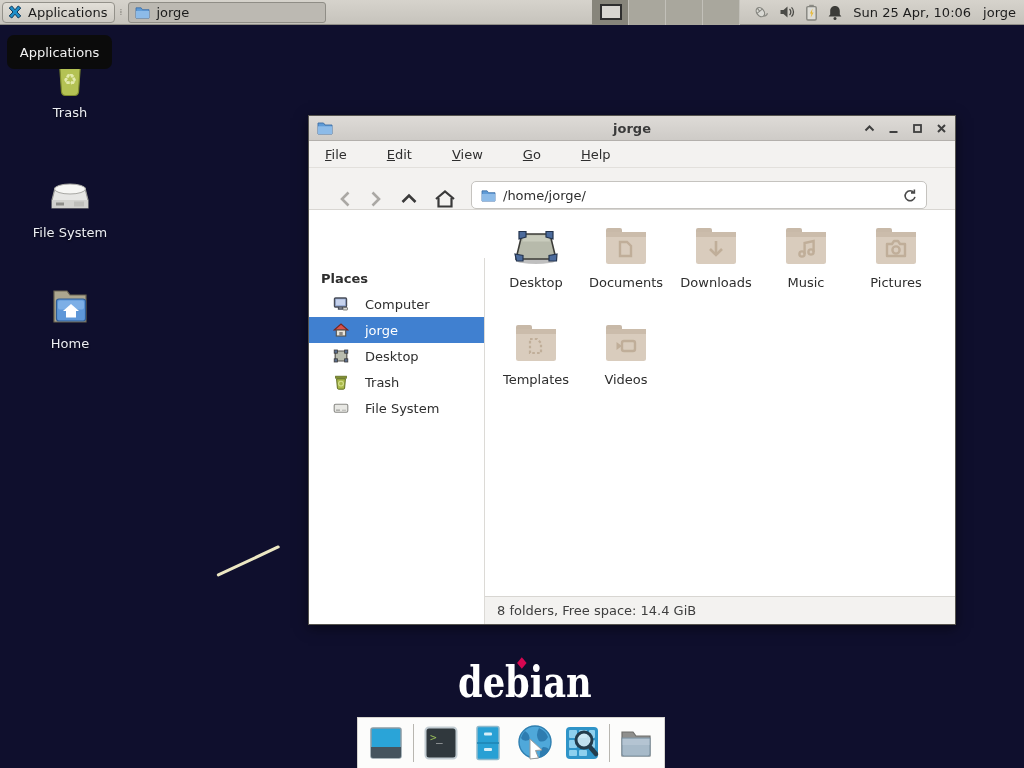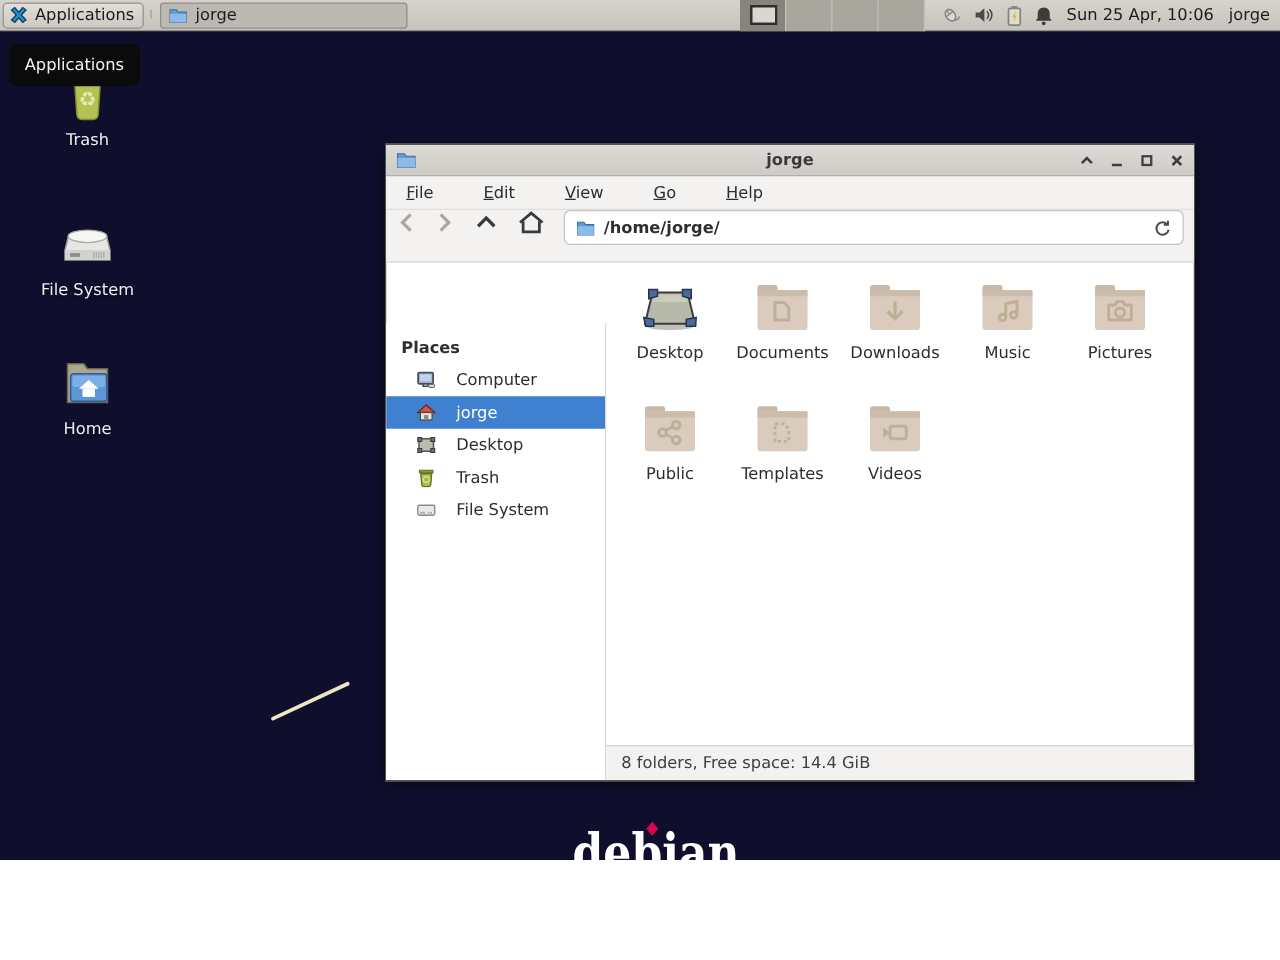--- a/index.html
+++ b/index.html
@@ -1,18 +1,18 @@
 <!DOCTYPE html>
 <html><head>
 <meta charset="utf-8">
 <style>
   * { margin:0; padding:0; box-sizing:border-box; }
   html,body { width:1024px; height:768px; }
   #screen {
-    position:relative; width:1024px; height:688px; overflow:hidden;
+    position:relative; width:1024px; height:768px; overflow:hidden;
     background:#0f0f2d;
     font-family:"DejaVu Sans", sans-serif; font-size:13px; color:#1c1c1c;
     -webkit-font-smoothing:antialiased;
   }
   svg { display:block; }
 
   
   .panel {
     position:absolute; left:0; top:0; width:1024px; height:25px;
     background:linear-gradient(#d6d3cc,#c6c3bc);
@@ -67,21 +67,21 @@
   .title { position:absolute; left:0; right:0; text-align:center; font-weight:bold; color:#3a3a3a; }
   .win-controls { margin-left:auto; display:flex; gap:13px; z-index:2; }
   .win-controls span { cursor:default; }
 
   .menubar { height:27px; flex:none; background:#f3f2f0; border-bottom:1px solid #e2e0dc;
     display:flex; align-items:center; gap:40px; padding:0 16px; color:#2e2e2e; }
   .menu-item { display:inline-block; }
   .menu-item::first-letter { text-decoration:underline; }
 
   .toolbar { height:42px; flex:none; background:#f3f2f0; border-bottom:1px solid #d8d6d2;
-    display:flex; align-items:flex-start; gap:15px; padding:0 8px;font-weight:bold; }
+    display:flex; align-items:flex-end; gap:15px; padding:0 28px; }
   .path-entry { flex:1; height:28px; background:#fff; border:1px solid #c5c3bf; border-radius:5px;
     display:flex; align-items:center; gap:7px; padding:0 9px; color:#2e2e2e; }
   .path-entry .reload { margin-left:auto; }
 
   .win-body { flex:1; display:flex; min-height:0; }
   .sidebar { width:176px; flex:none; background:#fff; border-right:1px solid #dcdad6; padding-top:8px;margin-top:48px; }
   .side-header { padding:5px 12px; font-weight:bold; color:#2e2e2e; }
   .side-row { height:26px; display:flex; align-items:center; gap:16px; padding-left:24px; color:#2e2e2e; }
   .side-row.selected { background:#4080d0; color:#fff; }
 
@@ -442,37 +442,20 @@
                   <rect x="4" y="10" width="40" height="5" fill="#cbbcab"></rect>
                   <g fill="none" stroke="#c0ae99" stroke-width="2.4">
                     <path d="M15 22 h5 l2 -3 h4 l2 3 h5 v12 H15 Z" stroke-linejoin="round"></path>
                     <circle cx="24" cy="28" r="3.6"></circle>
                   </g>
                 </svg>
             </span>
             <span class="lbl">Pictures</span>
           </div>
 
-          <div class="folder-item">
-            <span>
-              <svg width="48" height="48" viewBox="0 0 48 48">
-                  <path d="M4 8 q0-2 2-2 h12 q2 0 2 2 v4 h-16 Z" fill="#c8b9a8"></path>
-                  <rect x="4" y="10" width="40" height="32" rx="2.5" fill="#d9ccbd"></rect>
-                  <rect x="4" y="10" width="40" height="5" fill="#cbbcab"></rect>
-                  <g fill="none" stroke="#c0ae99" stroke-width="2.4">
-                    <circle cx="18" cy="27" r="3"></circle>
-                    <circle cx="29" cy="21" r="3"></circle>
-                    <circle cx="29" cy="33" r="3"></circle>
-                    <line x1="20.6" y1="25.6" x2="26.4" y2="22.4"></line>
-                    <line x1="20.6" y1="28.4" x2="26.4" y2="31.6"></line>
-                  </g>
-                </svg>
-            </span>
-            <span class="lbl">Public</span>
-          </div>
 
           <div class="folder-item">
             <span>
               <svg width="48" height="48" viewBox="0 0 48 48">
                   <path d="M4 8 q0-2 2-2 h12 q2 0 2 2 v4 h-16 Z" fill="#c8b9a8"></path>
                   <rect x="4" y="10" width="40" height="32" rx="2.5" fill="#d9ccbd"></rect>
                   <rect x="4" y="10" width="40" height="5" fill="#cbbcab"></rect>
                   <g fill="none" stroke="#c0ae99" stroke-width="2.2" stroke-dasharray="2.6 2.2">
                     <path d="M18 20 h7 l4 4 v10 h-11 Z"></path>
                   </g>

